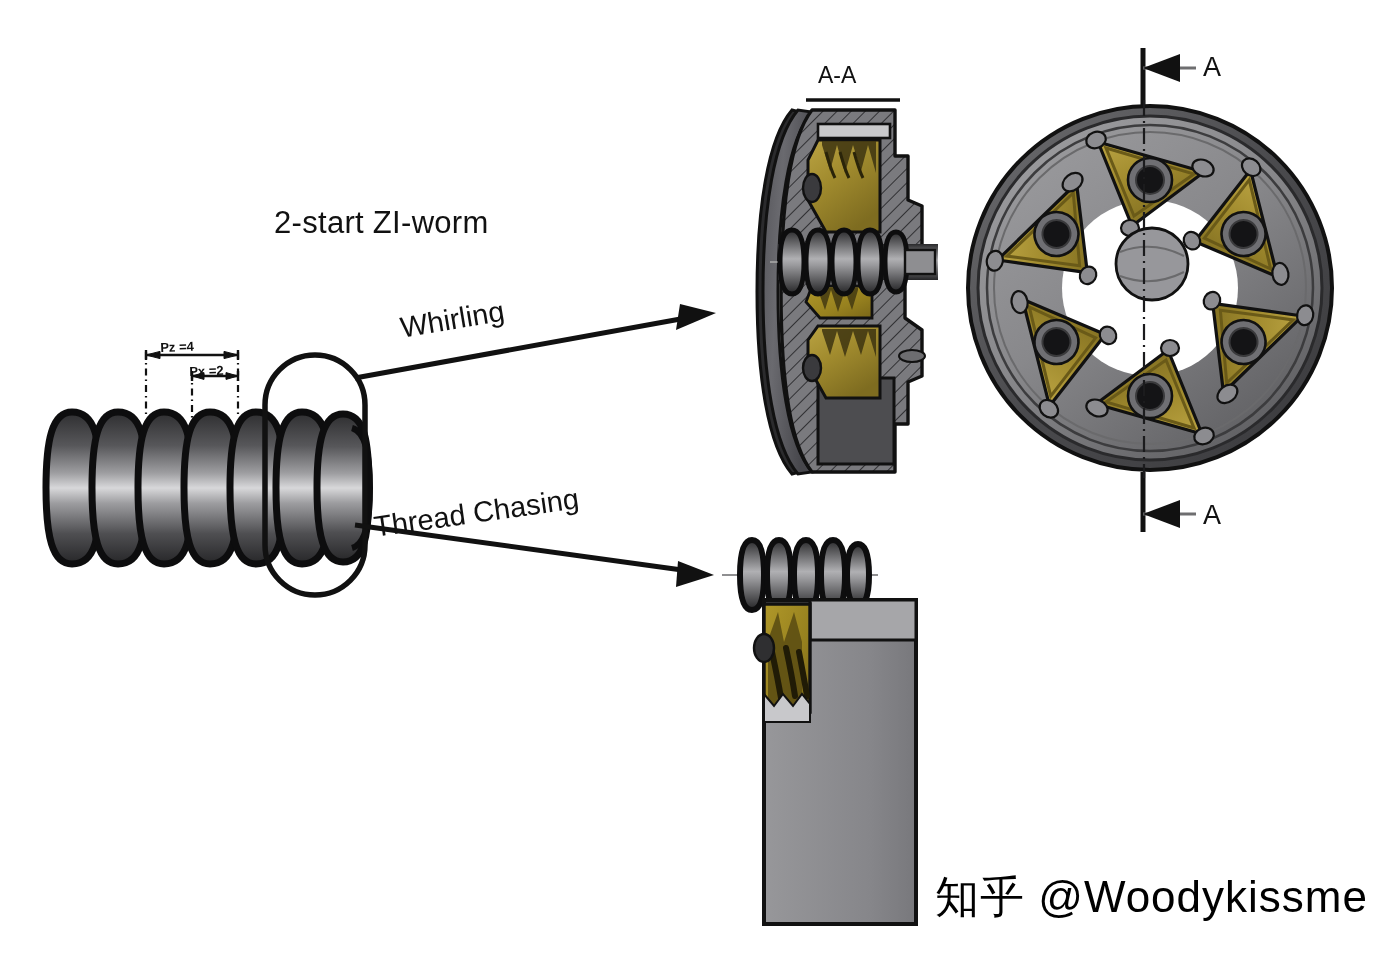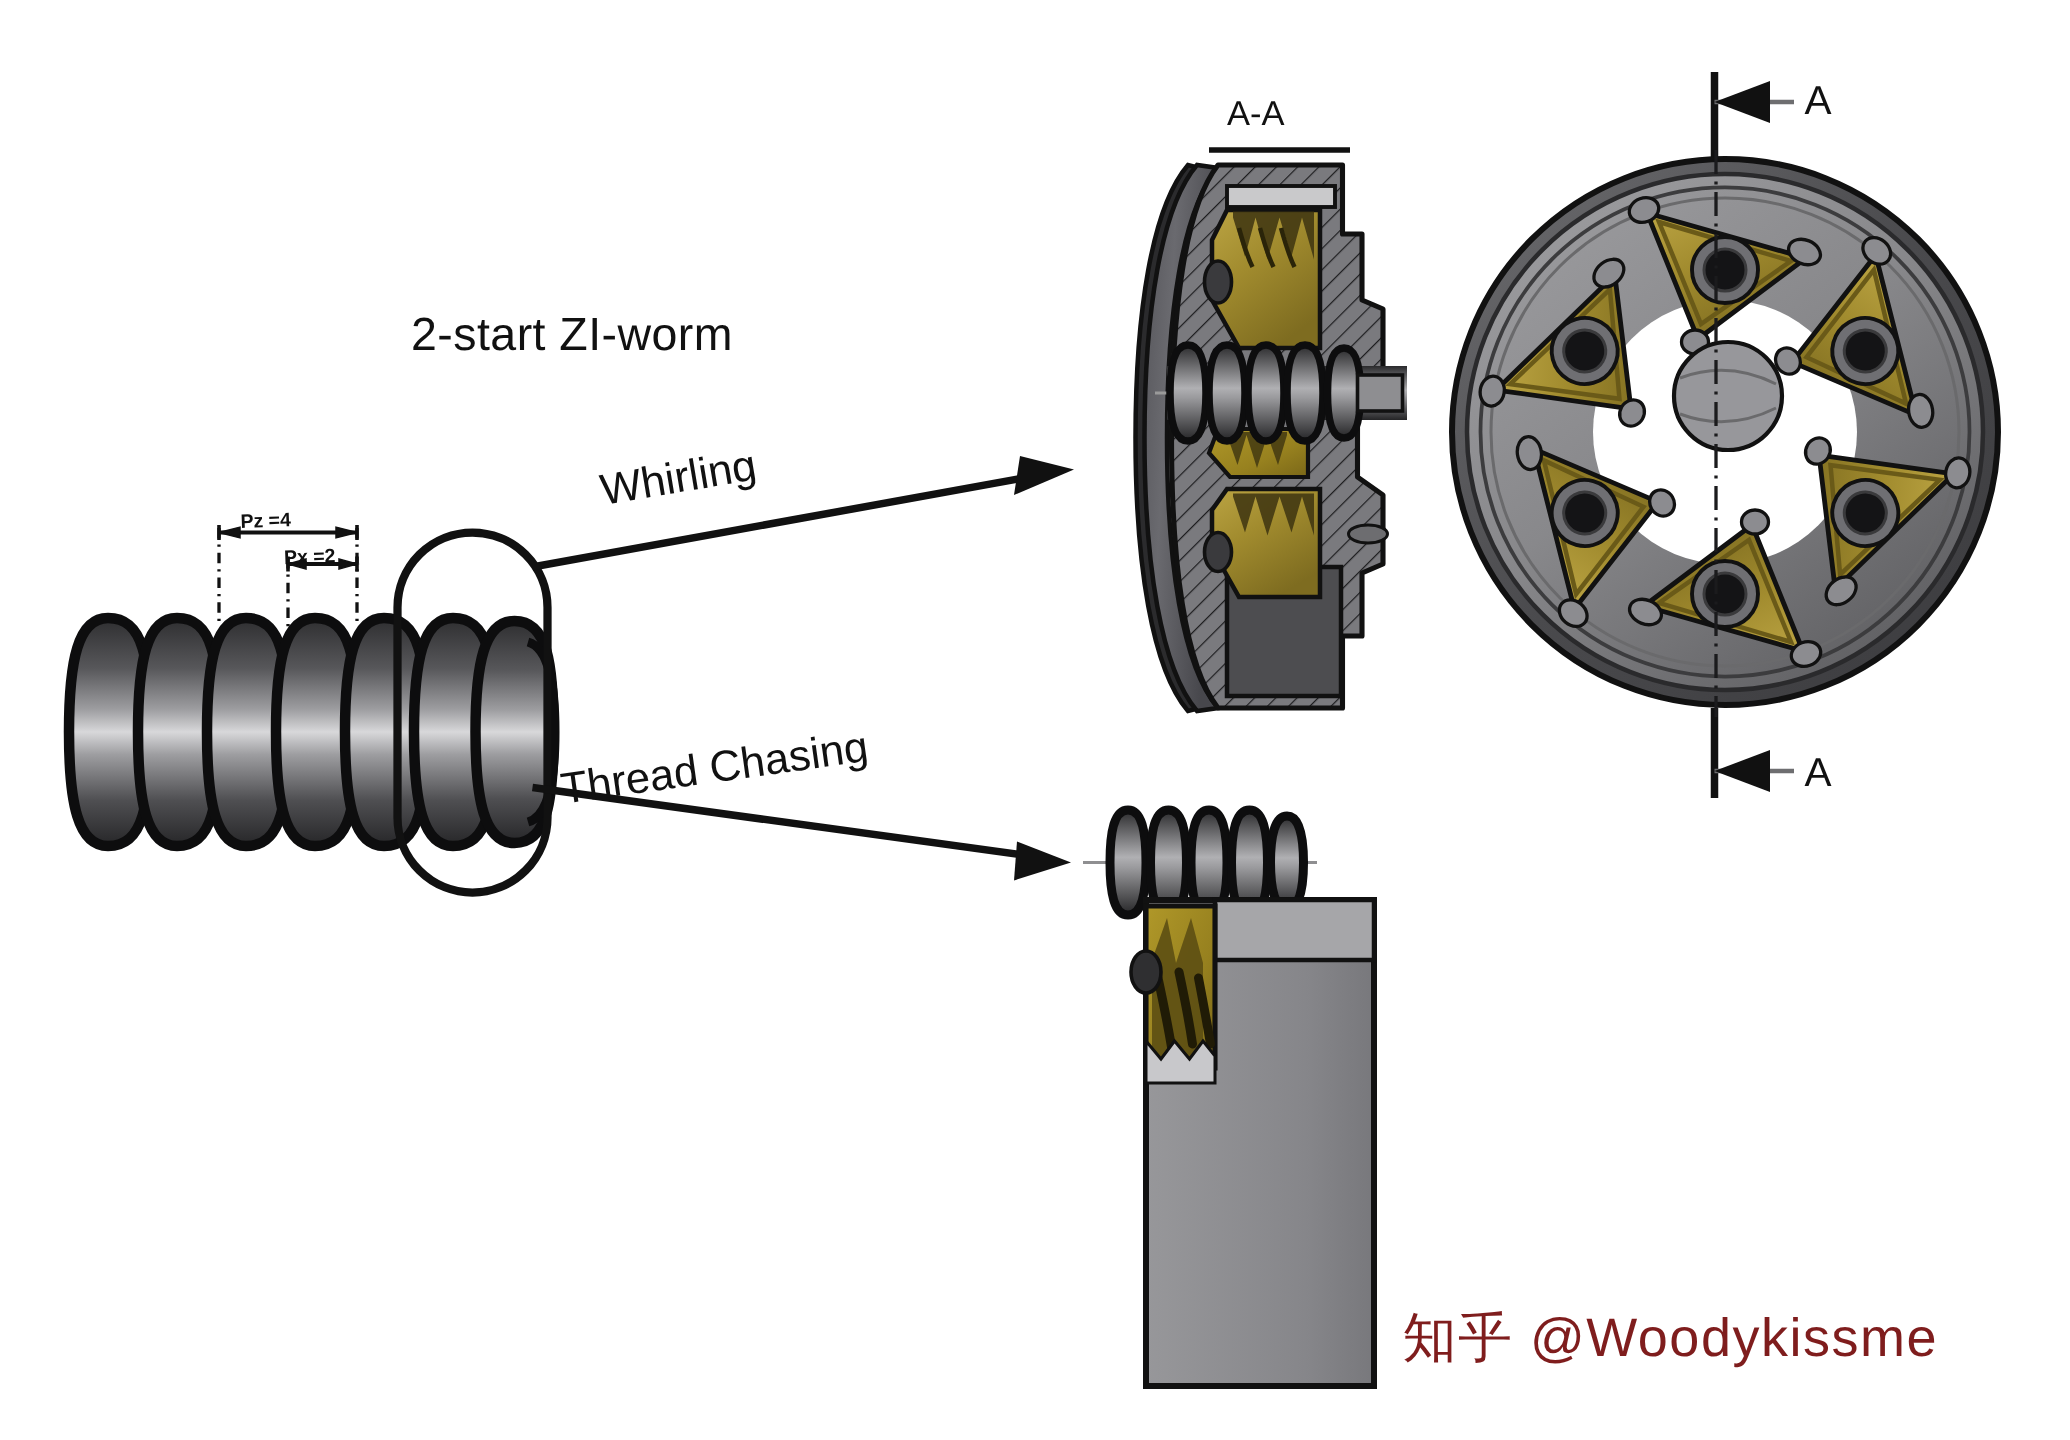--- a/index.html
+++ b/index.html
@@ -77,22 +77,22 @@
     left: 189px;
     top: 364px;
     font-size: 13px;
     font-weight: bold;
     transform: rotate(-2deg);
     transform-origin: left top;
   }
   #watermark {
     left: 935px;
     top: 868px;
-    font-size: 36px;
-    color: #7f1d1d;
+    font-size: 44px;
+    color: #000000;
     letter-spacing: 1px;
   }
 </style>
 </head>
 <body>
 
 <div id="stage">
 
   <svg width="1380" height="960" viewBox="0 0 1380 960">
     <defs>

